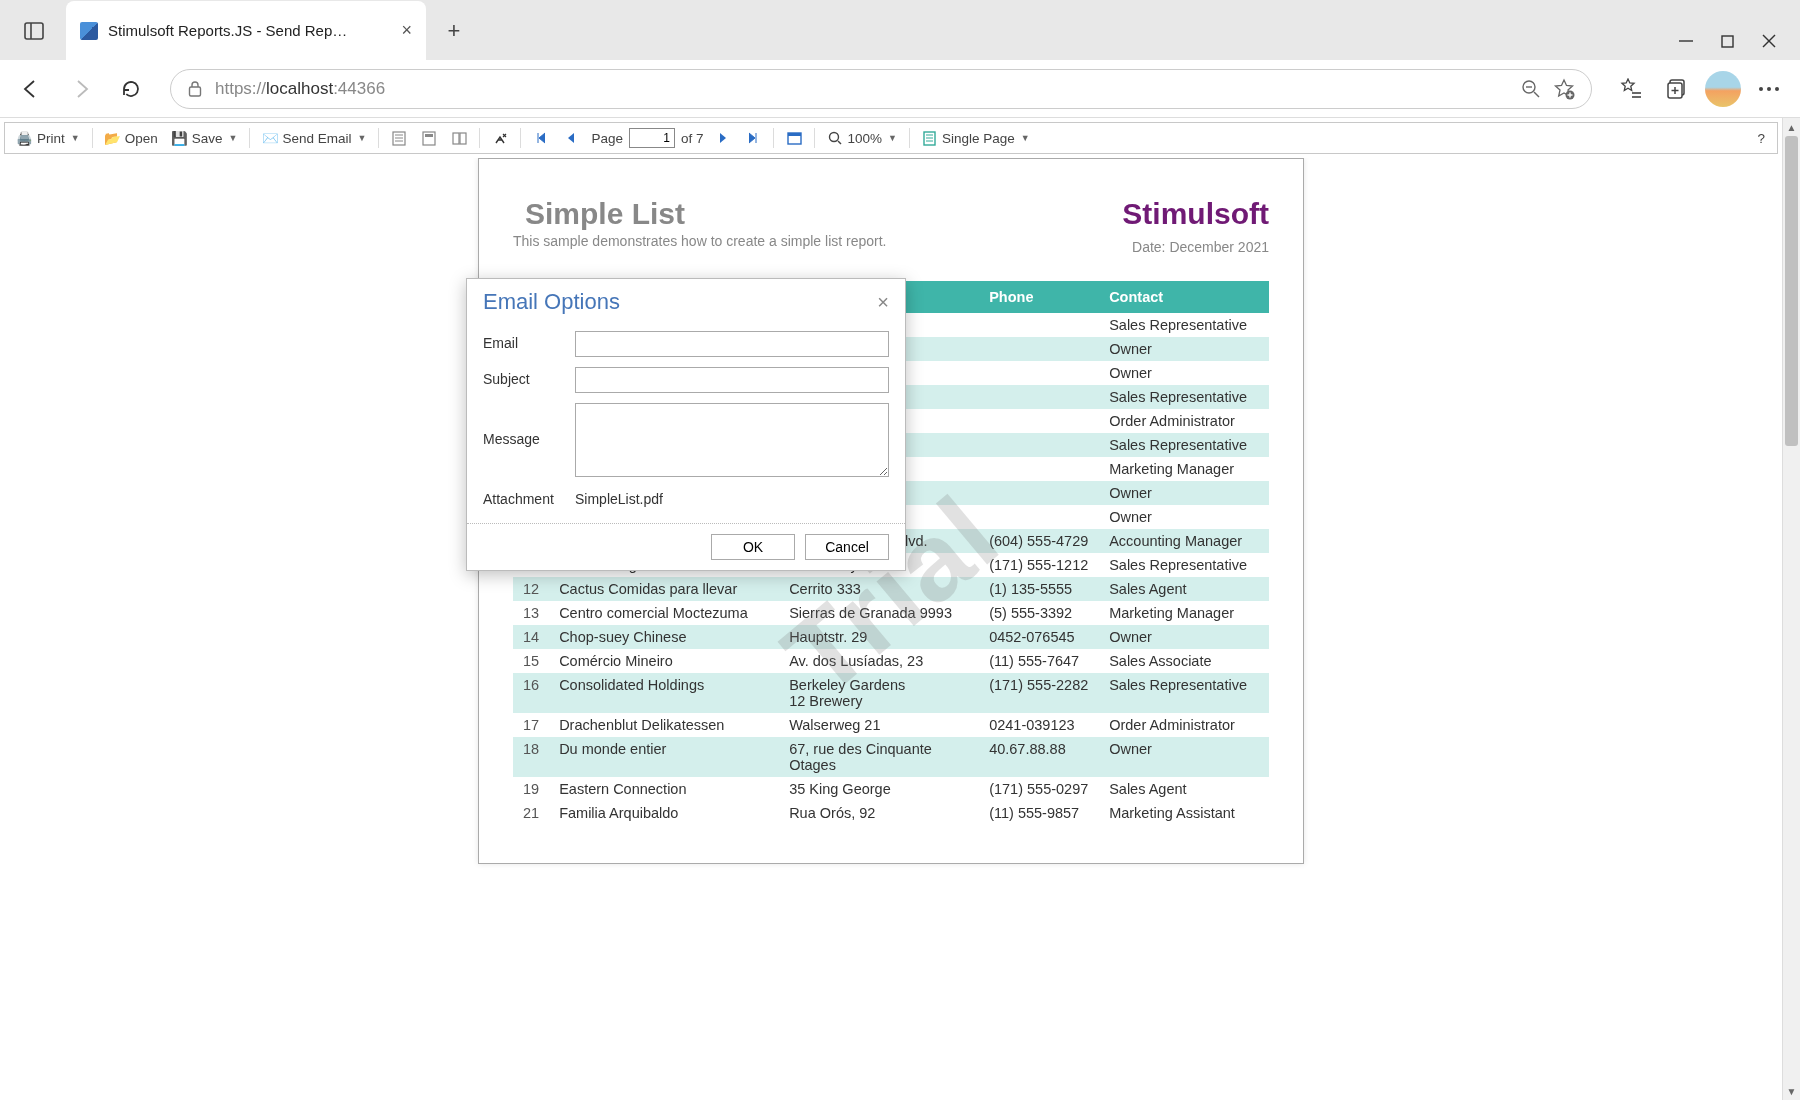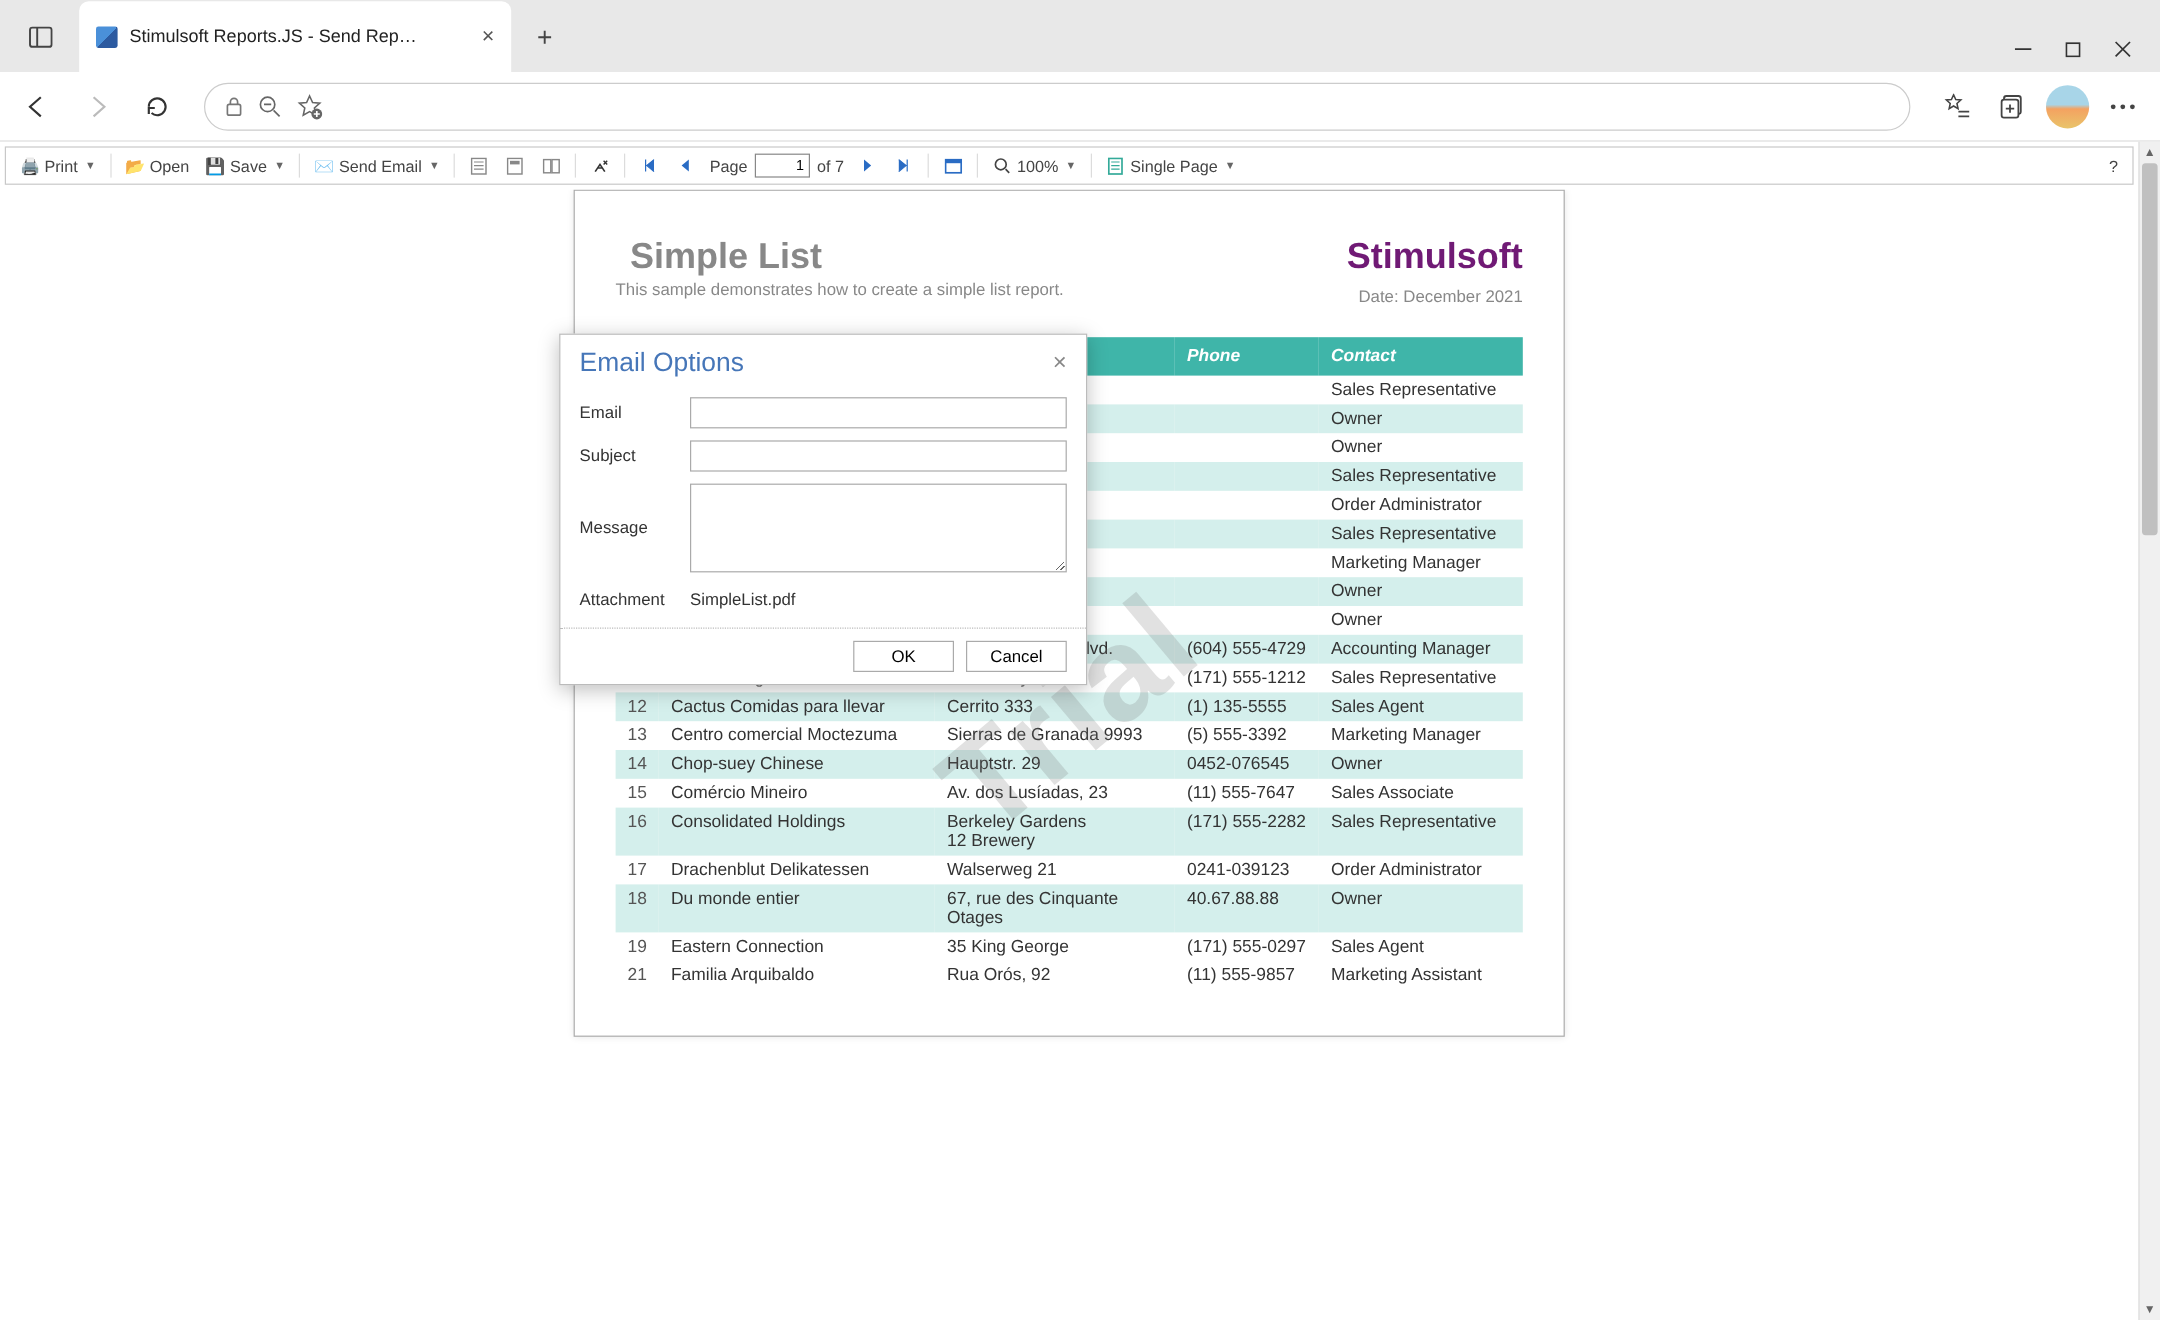--- a/index.html
+++ b/index.html
@@ -42,21 +42,21 @@
 
 
 .page-area { position: absolute; top: 40px; bottom: 0; left: 0; right: 0; overflow: hidden; background: #fff; }
 .report-page { width: 826px; margin: 0 auto; background: #fff; border: 1px solid #aaa; box-shadow: 0 0 6px rgba(0,0,0,.1); padding: 38px 34px; position: relative; }
 .rpt-header { display: flex; justify-content: space-between; align-items: flex-start; }
 .rpt-title { font-size: 30px; font-weight: 600; color: #888; margin-left: 12px; }
 .rpt-brand { font-size: 30px; font-weight: 700; color: #701a75; }
 .rpt-sub { font-size: 14px; color: #888; margin-top: 2px; }
 .rpt-date { font-size: 14px; color: #888; text-align: right; margin-top: 8px; }
 .rpt-table { width: 100%; border-collapse: collapse; margin-top: 26px; font-size: 14.5px; }
-.rpt-table thead th { background: #3fb5a9; color: #fff; font-weight: 600; padding: 8px 10px; text-align: left; font-style: italic; }
+.rpt-table thead th { background: #3fb5a9; color: #fff; font-weight: 600; padding: 8px 10px; text-align: left; }
 .rpt-table thead th:first-child { width: 34px; }
 .rpt-table tbody td { padding: 4px 10px; color: #333; vertical-align: top; }
 .rpt-table tbody td:first-child { text-align: right; color: #555; }
 .rpt-table tbody tr.even { background: #d4efec; }
 .watermark { position: absolute; left: 50%; top: 62%; transform: translate(-50%,-50%) rotate(-40deg); font-size: 110px; font-weight: 700; color: rgba(120,120,120,.22); pointer-events: none; letter-spacing: 2px; }
 
 
 .dialog { position: absolute; left: 466px; top: 160px; width: 440px; background: #fff; border: 1px solid #bbb; box-shadow: 0 4px 16px rgba(0,0,0,.25); font-size: 14px; z-index: 20; }
 .dlg-head { display: flex; justify-content: space-between; align-items: center; padding: 10px 16px 6px 16px; }
 .dlg-title { font-size: 22px; color: #4676b8; font-weight: 400; }
@@ -128,20 +128,21 @@
         <path d="M4 17v-5h5" fill="none" stroke="#333" stroke-width="1.8"></path>
       </svg>
     </div>
   <div class="addr-bar">
     <span>
         <svg width="16" height="17">
           <rect x="2.5" y="7" width="11" height="9" rx="1.5" fill="none" stroke="#777" stroke-width="1.4"></rect>
           <path d="M5 7V5a3 3 0 0 1 6 0v2" fill="none" stroke="#777" stroke-width="1.4"></path>
         </svg>
       </span>
+    <span class="addr-text"><span class="gray">https://</span><span>localhost</span><span class="gray">:44366</span></span>
     <span>
         <svg width="20" height="20">
           <circle cx="8" cy="8" r="6" fill="none" stroke="#666" stroke-width="1.4"></circle>
           <line x1="5" y1="8" x2="11" y2="8" stroke="#666" stroke-width="1.4"></line>
           <line x1="13" y1="13" x2="18" y2="18" stroke="#666" stroke-width="1.4"></line>
         </svg>
       </span>
     <span>
         <svg width="22" height="22">
           <path d="M11 2l2.5 5.5 6 .5-4.5 4 1.3 6L11 15l-5.3 3 1.3-6L2.5 8l6-.5z" fill="none" stroke="#666" stroke-width="1.3"></path>

